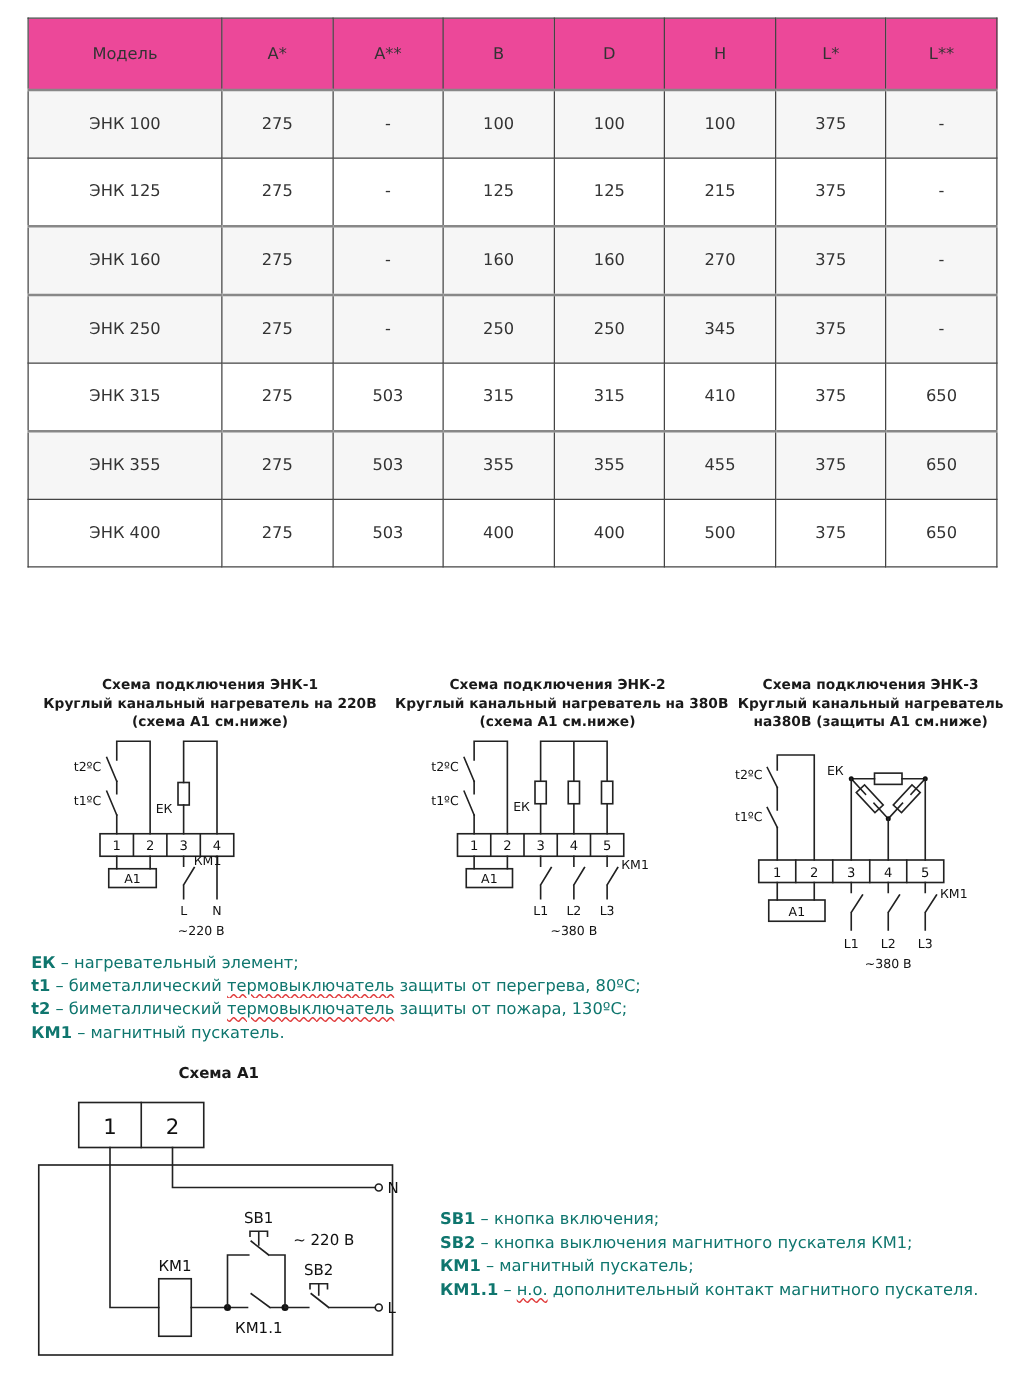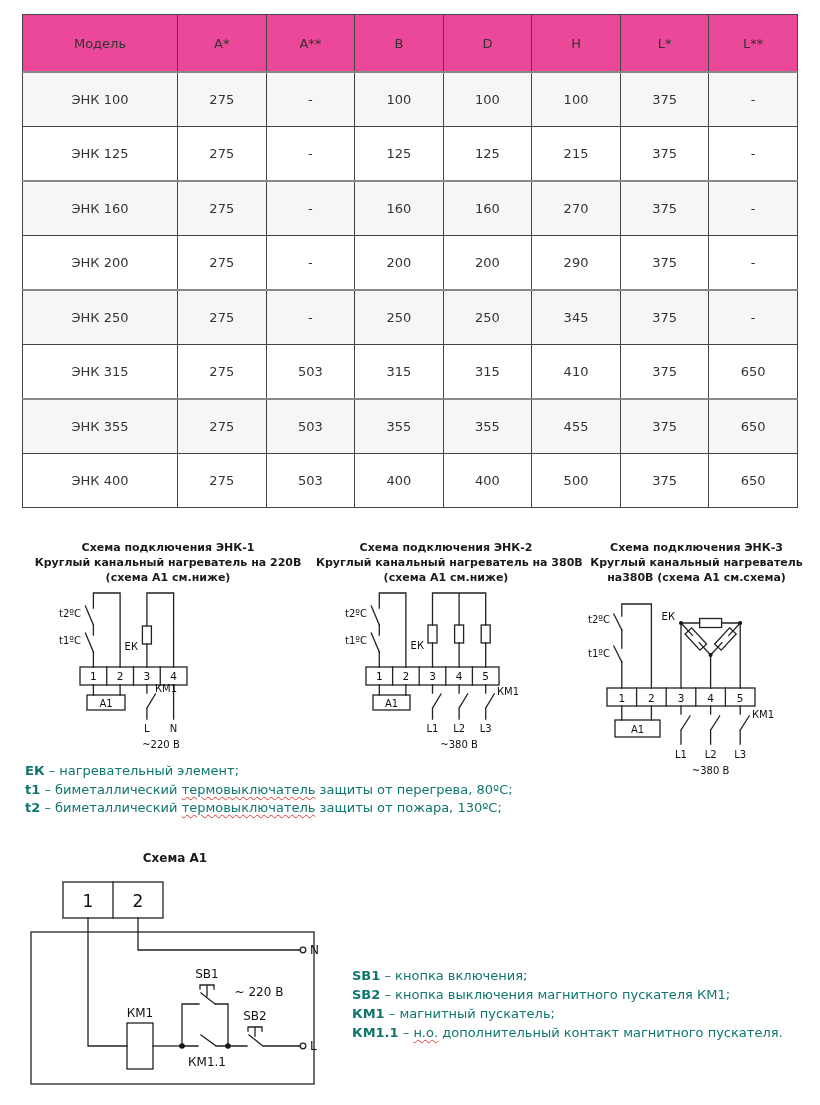--- a/index.html
+++ b/index.html
@@ -85,30 +85,20 @@
         <tr class="shaded">
           <td>ЭНК 160</td>
           <td>275</td>
           <td>-</td>
           <td>160</td>
           <td>160</td>
           <td>270</td>
           <td>375</td>
           <td>-</td>
         </tr>
-        <tr>
-          <td>ЭНК 200</td>
-          <td>275</td>
-          <td>-</td>
-          <td>200</td>
-          <td>200</td>
-          <td>290</td>
-          <td>375</td>
-          <td>-</td>
-        </tr>
         <tr class="shaded">
           <td>ЭНК 250</td>
           <td>275</td>
           <td>-</td>
           <td>250</td>
           <td>250</td>
           <td>345</td>
           <td>375</td>
           <td>-</td>
         </tr>
@@ -151,21 +141,21 @@
     <div>(схема А1 см.ниже)</div>
   </div>
   <div class="dtitle" style="left:316px;top:540px;width:260px;">
     <div>Схема подключения ЭНК-2</div>
     <div>Круглый канальный нагреватель на 380В</div>
     <div>(схема А1 см.ниже)</div>
   </div>
   <div class="dtitle" style="left:575px;top:540px;width:243px;">
     <div>Схема подключения ЭНК-3</div>
     <div>Круглый канальный нагреватель</div>
-    <div>на380В (схема А1 см.схема)</div>
+    <div>на380В (защиты А1 см.ниже)</div>
   </div>
 
   <svg class="dsvg" style="left:24px;top:586px;" width="250" height="170" viewBox="0 0 250 170">
     <g>
       <path class="w" d="M69.4,22 V7 H96.1 V81"></path>
       <path class="w" d="M69.4,39 V49 M69.4,66 V81"></path>
       <path class="w" d="M69.4,39 L61.4,20 M69.4,66 L61.4,47"></path>
       <text class="end" x="57" y="31">t2ºC</text>
       <text class="end" x="57" y="58">t1ºC</text>
     </g>
@@ -282,20 +272,21 @@
       <text class="mid" x="138.6" y="166">L2</text>
       <text class="mid" x="168.2" y="166">L3</text>
       <text class="mid" x="138.6" y="182">~380 В</text>
     </g>
   </svg>
 
   <div class="legend" style="left:25px;top:762px;width:540px;">
     <div><span class="term">ЕК</span> <span>– нагревательный элемент;</span><span class="sp"></span><span></span></div>
     <div><span class="term">t1</span> <span>– биметаллический </span><span class="sp">термовыключатель</span><span> защиты от перегрева, 80ºС;</span></div>
     <div><span class="term">t2</span> <span>– биметаллический </span><span class="sp">термовыключатель</span><span> защиты от пожара, 130ºС;</span></div>
+    <div><span class="term">КМ1</span> <span>– магнитный пускатель.</span><span class="sp"></span><span></span></div>
   </div>
 
   <div class="a1title">Схема А1</div>
 
   <svg class="dsvg a1svg" style="left:15px;top:870px;" width="320" height="230" viewBox="0 0 320 230">
     <g>
       <rect class="w" x="48" y="12" width="100" height="36"></rect>
       <path class="w" d="M98,12 V48"></path>
       <text class="big" x="73" y="37">1</text>
       <text class="big" x="123" y="37">2</text>

